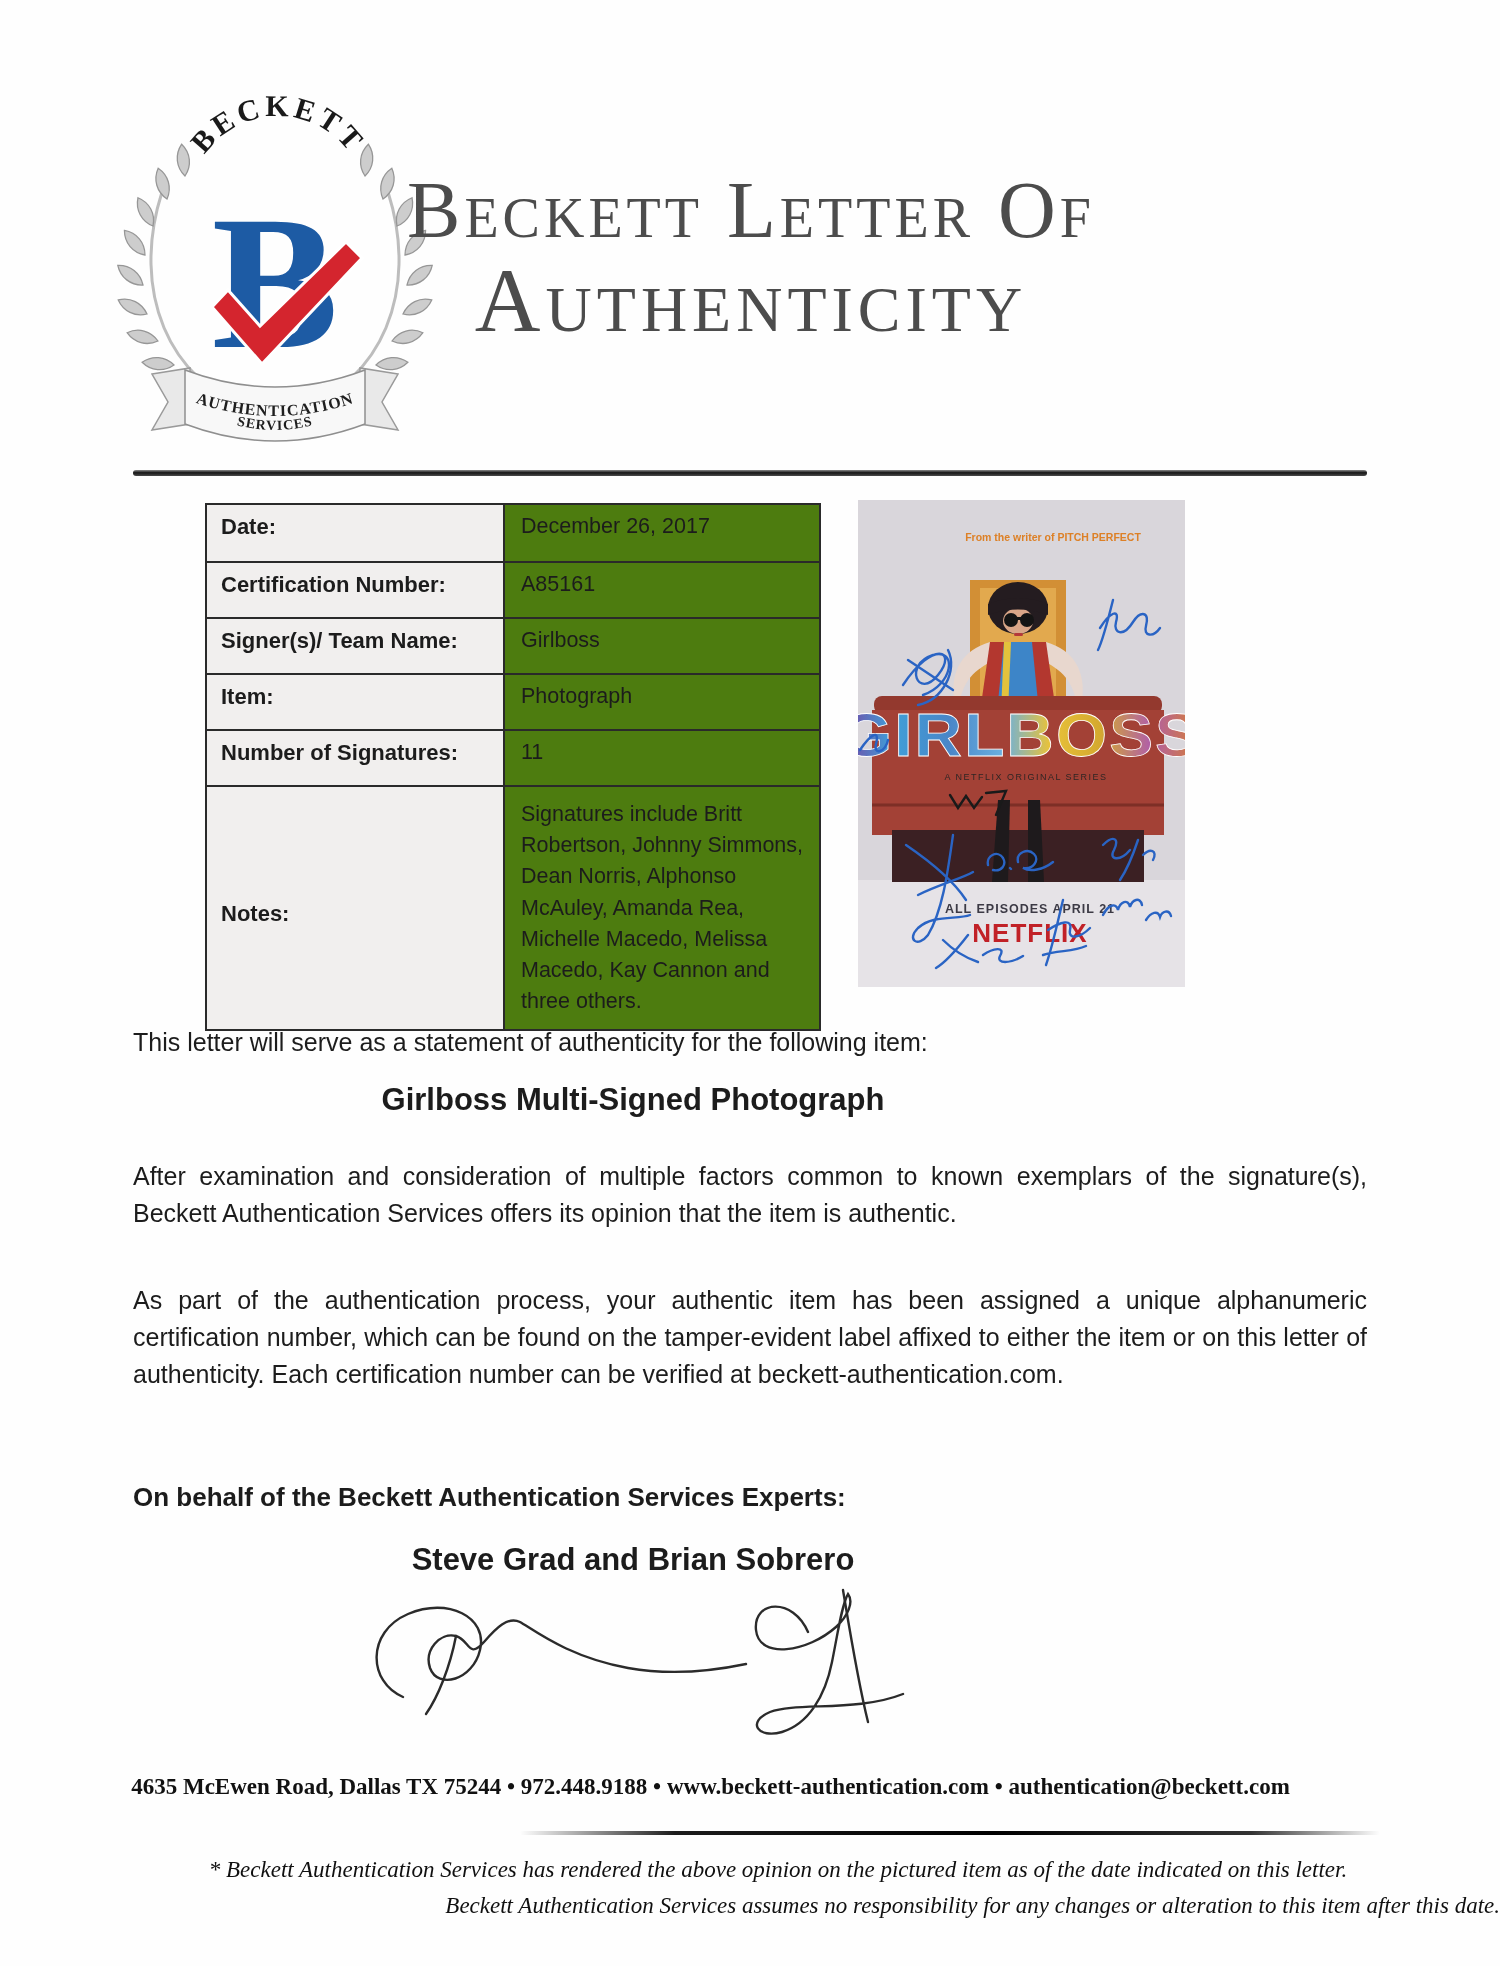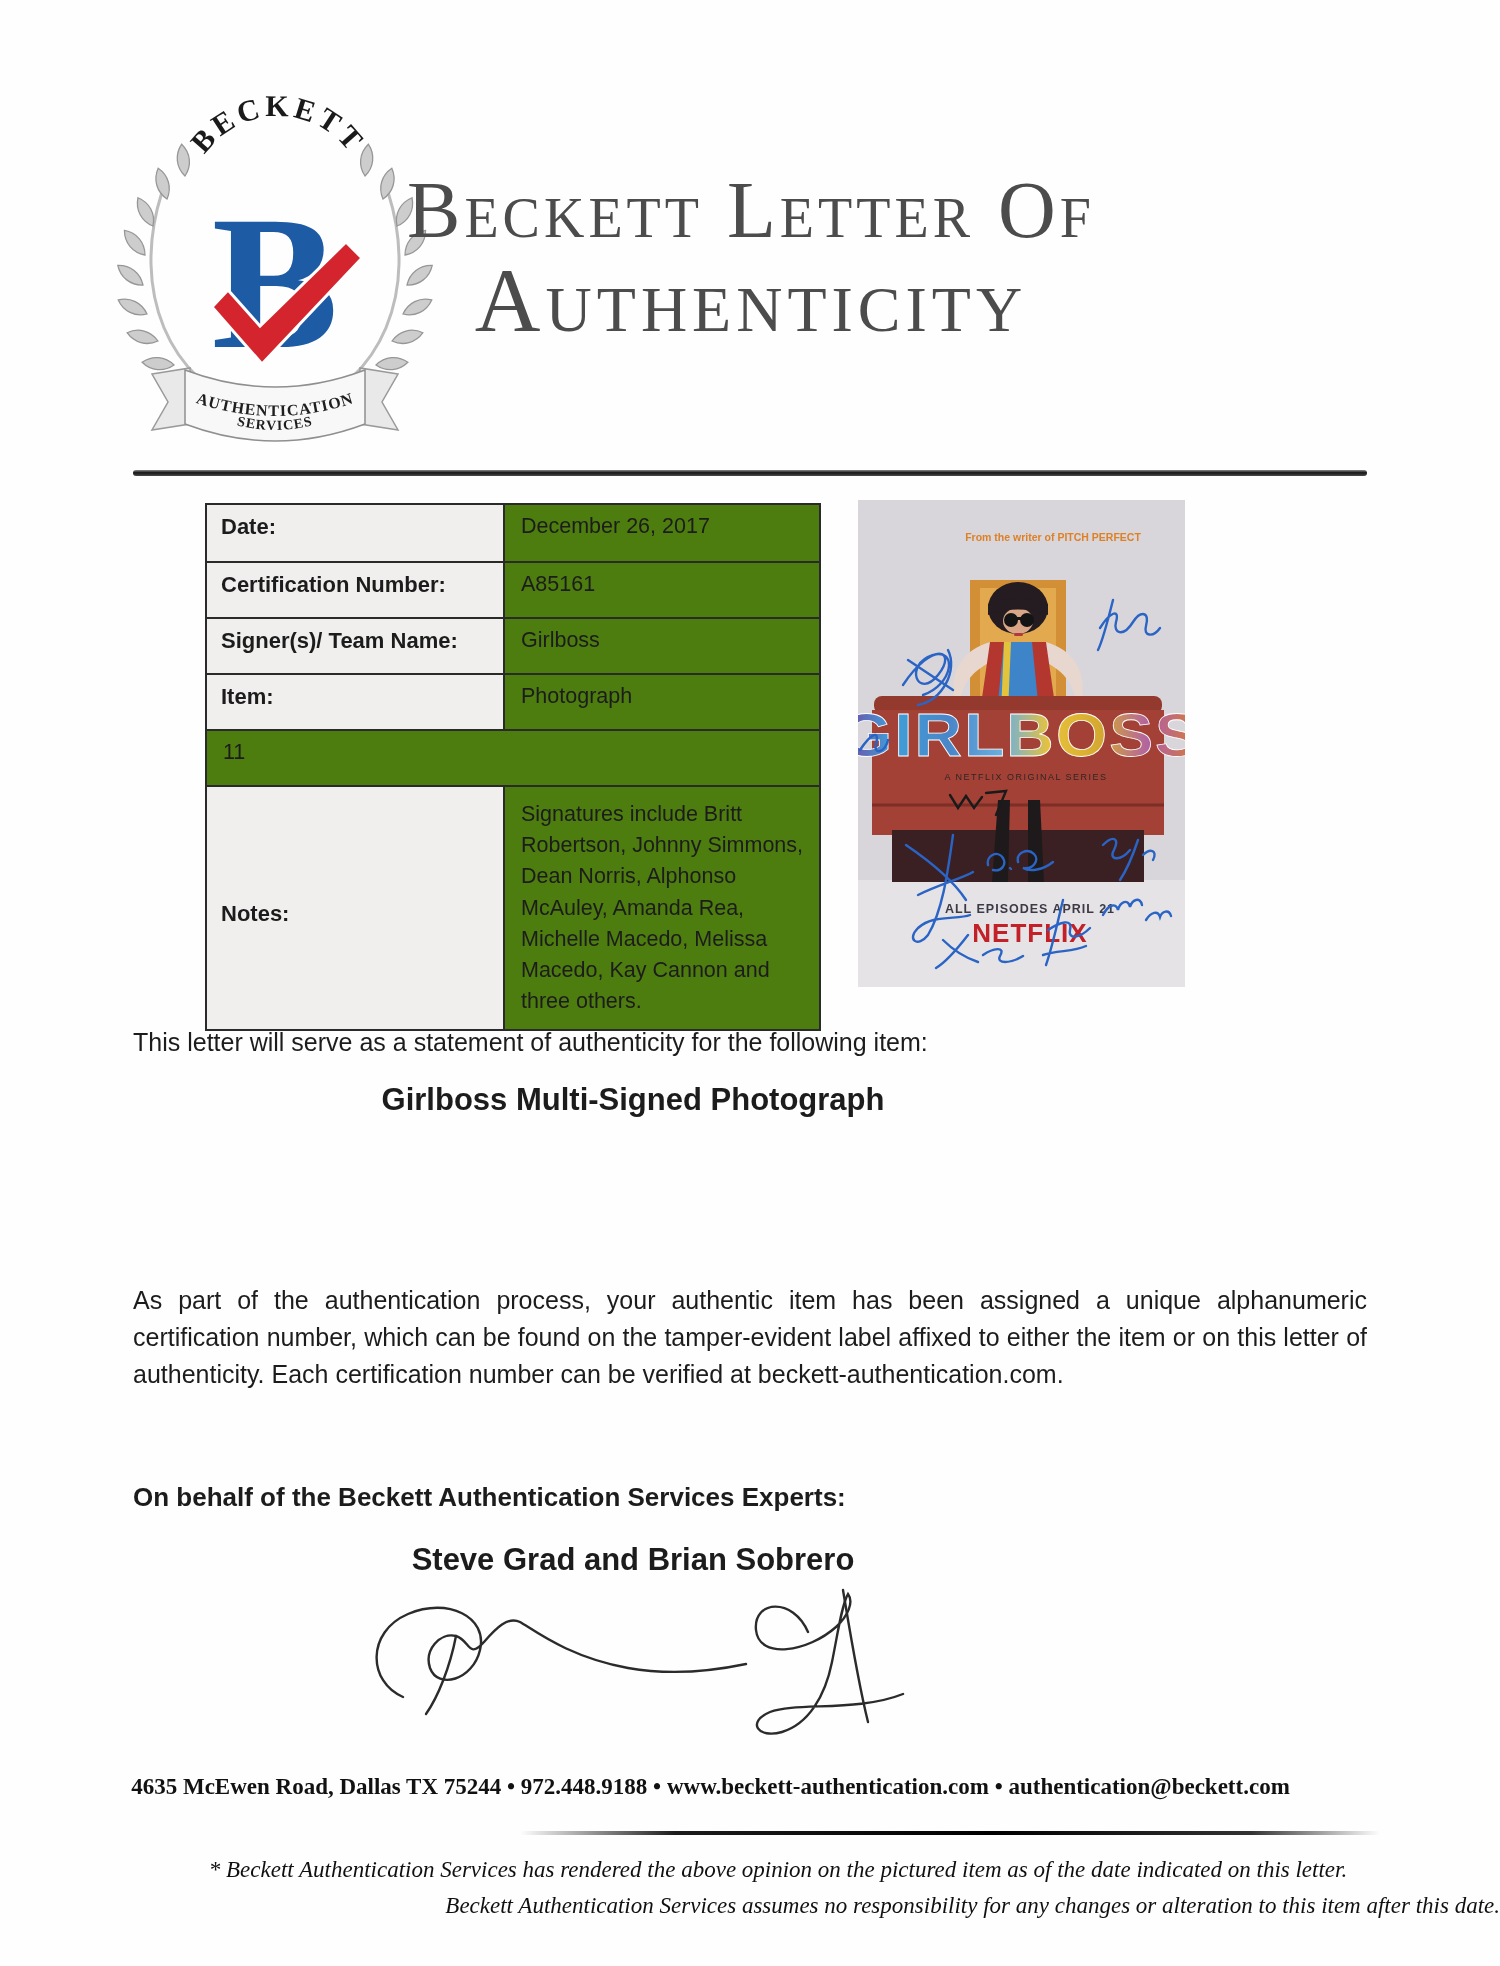--- a/index.html
+++ b/index.html
@@ -125,20 +125,21 @@
     </div>
     <div class="tr tr-std">
       <div class="tl">Signer(s)/ Team Name:</div>
       <div class="tv">Girlboss</div>
     </div>
     <div class="tr tr-std">
       <div class="tl">Item:</div>
       <div class="tv">Photograph</div>
     </div>
     <div class="tr tr-std">
+      <div class="tl">Number of Signatures:</div>
       <div class="tv">11</div>
     </div>
     <div class="tr tr-notes">
       <div class="tl">Notes:</div>
       <div class="tv">Signatures include Britt Robertson, Johnny Simmons, Dean Norris, Alphonso McAuley, Amanda Rea, Michelle Macedo, Melissa Macedo, Kay Cannon and three others.</div>
     </div>
   </div>
 
   <svg class="poster" viewBox="0 0 327 487">
     <defs>
@@ -209,20 +210,21 @@
       <path d="M85,440 C95,450 108,458 120,462 M110,435 C100,448 88,462 78,468 M125,455 C135,448 148,446 142,456 C138,464 152,464 165,456"></path>
       <path d="M205,400 C200,420 195,445 188,465 M190,430 C202,422 215,418 212,430 C210,440 222,438 232,428 M185,455 C200,450 215,452 228,446"></path>
     </g>
     <g fill="none" stroke="#1a1a1a" stroke-width="2.4" stroke-linecap="round">
       <path d="M92,295 L100,308 L108,296 L116,308 L124,297 M128,293 L148,291 L138,315"></path>
     </g>
   </svg>
 
   <div class="body-text intro">This letter will serve as a statement of authenticity for the following item:</div>
   <div class="item-title">Girlboss Multi-Signed Photograph</div>
+  <div class="body-text para">After examination and consideration of multiple factors common to known exemplars of the signature(s), Beckett Authentication Services offers its opinion that the item is authentic.</div>
   <div class="body-text para para2">As part of the authentication process, your authentic item has been assigned a unique alphanumeric certification number, which can be found on the tamper-evident label affixed to either the item or on this letter of authenticity. Each certification number can be verified at beckett-authentication.com.</div>
   <div class="body-text on-behalf">On behalf of the Beckett Authentication Services Experts:</div>
   <div class="experts">Steve Grad and Brian Sobrero</div>
 
   <svg class="signature-svg" viewBox="0 0 625 190">
     <g fill="none" stroke="#2b2b2b" stroke-width="2.4" stroke-linecap="round">
       <path d="M65,125 C30,110 28,60 70,42 C110,25 150,45 142,78 C135,108 100,118 92,96 C86,78 102,60 118,64 C132,68 130,88 146,70 C158,56 170,44 182,50 C196,58 230,85 290,96 C330,103 370,100 408,92"></path>
       <path d="M118,64 C112,95 100,125 88,142"></path>
       <path d="M470,60 C455,25 415,28 418,58 C421,88 470,80 498,55 C510,44 516,30 510,22 C504,32 500,60 494,90 C487,125 470,152 444,160 C420,167 408,150 432,140 C458,130 520,140 565,122"></path>
       <path d="M505,18 C512,60 520,110 530,150"></path>

